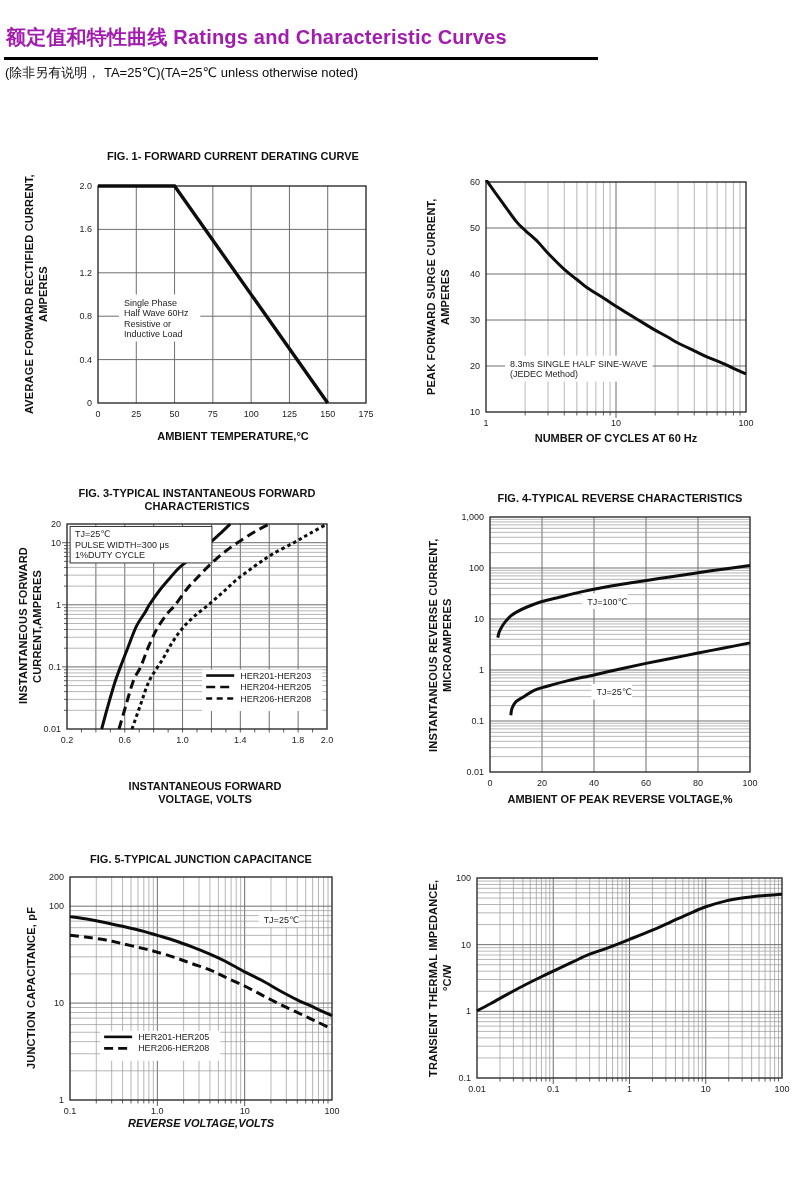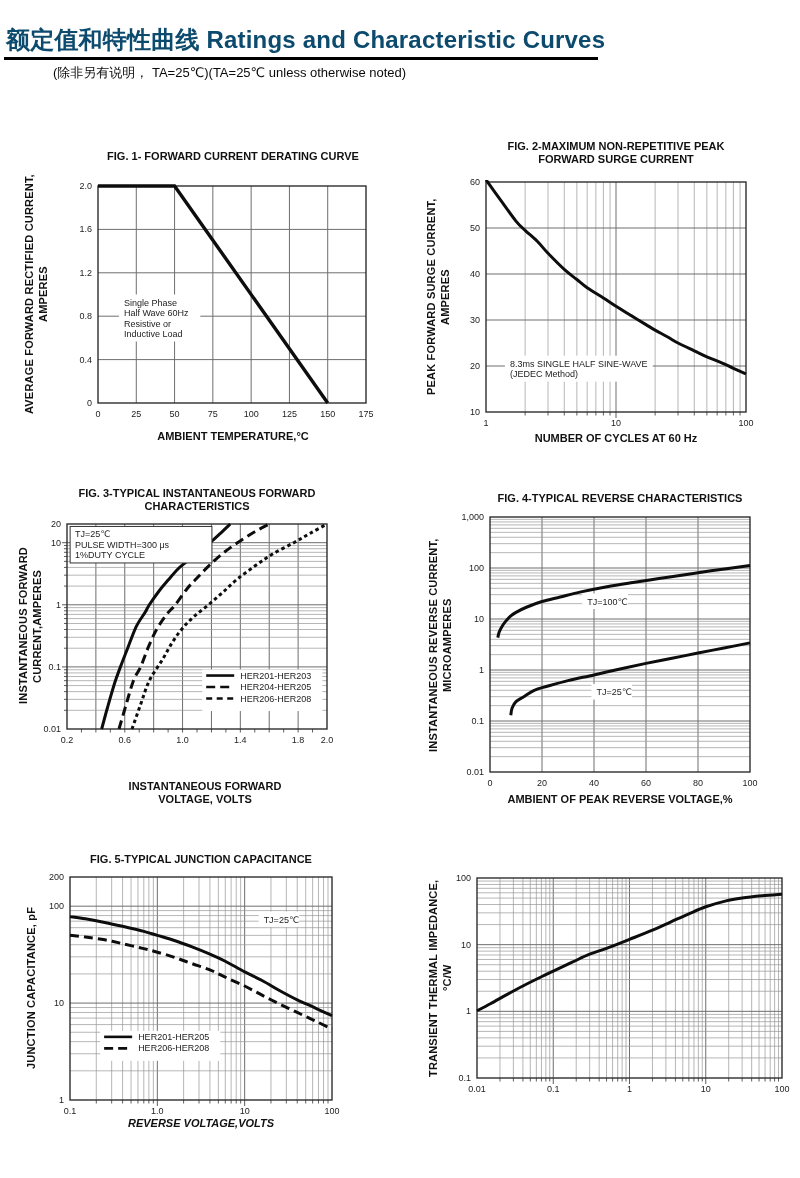--- a/index.html
+++ b/index.html
@@ -1,21 +1,21 @@
 <!DOCTYPE html>
 <html><head>
 <meta charset="utf-8">
 <style>
   html,body{margin:0;padding:0;background:#fff;}
   #page{position:relative;width:800px;height:1178px;background:#fff;overflow:hidden;
         font-family:"Liberation Sans","DejaVu Sans",sans-serif;color:#111;}
-  .pagetitle{position:absolute;left:6px;top:24px;font-size:24px;font-weight:bold;
-             letter-spacing:0.2px;white-space:nowrap;color:#0c4a6e;}
+  .pagetitle{position:absolute;left:6px;top:24px;font-size:20px;font-weight:bold;
+             letter-spacing:0.2px;white-space:nowrap;color:#a21caf;}
   .rule{position:absolute;left:4px;top:57px;width:594px;height:3px;background:#000;}
-  .subtitle{position:absolute;left:5px;top:64px;font-size:13px;color:#0a0a0a;white-space:nowrap;margin-left:48px;}
+  .subtitle{position:absolute;left:5px;top:64px;font-size:13px;color:#0a0a0a;white-space:nowrap;}
   .cell{position:absolute;width:400px;}
   #cell-fig1{left:16px;top:110px;height:345px;}
   #cell-fig2{left:400px;top:110px;height:345px;}
   #cell-fig3{left:0;top:480px;height:330px;}
   #cell-fig4{left:400px;top:480px;height:330px;}
   #cell-fig5{left:0;top:840px;height:338px;padding-left:20px;}
   #cell-fig6{left:400px;top:840px;height:338px;}
   svg.plot{position:absolute;left:0;top:0;}
   .figtitle,.xlabel{position:absolute;text-align:center;font-weight:bold;font-size:11px;
                     line-height:1.2;color:#111;}
@@ -94,21 +94,20 @@
           <text x="107.904" y="195.5" font-size="9" fill="#1c1c1c">Single Phase</text>
           <text x="107.904" y="206" font-size="9" fill="#1c1c1c">Half Wave 60Hz</text>
           <text x="107.904" y="216.5" font-size="9" fill="#1c1c1c">Resistive or</text>
           <text x="107.904" y="227" font-size="9" fill="#1c1c1c">Inductive Load</text>
         </g>
       </svg>
     <div class="xlabel" id="xlabel-fig1">AMBIENT TEMPERATURE,°C</div>
   </div>
 
   <div class="cell" id="cell-fig2">
-    <div class="figtitle" id="title-fig2">FIG. 2-MAXIMUM NON-REPETITIVE PEAK FORWARD SURGE CURRENT</div>
     <div class="ylabel" id="ylabel-fig2">PEAK FORWARD SURGE CURRENT, AMPERES</div>
     <svg class="plot" width="400" height="345" viewBox="0 0 400 345">
         <g>
           <line x1="125.13389943631756" x2="125.13389943631756" y1="72" y2="302" stroke="#979797" stroke-width="0.7"></line>
           <line x1="148.0257631135561" x2="148.0257631135561" y1="72" y2="302" stroke="#979797" stroke-width="0.7"></line>
           <line x1="164.26779887263513" x2="164.26779887263513" y1="72" y2="302" stroke="#979797" stroke-width="0.7"></line>
           <line x1="176.86610056368244" x2="176.86610056368244" y1="72" y2="302" stroke="#979797" stroke-width="0.7"></line>
           <line x1="187.15966254987367" x2="187.15966254987367" y1="72" y2="302" stroke="#979797" stroke-width="0.7"></line>
           <line x1="195.8627452018534" x2="195.8627452018534" y1="72" y2="302" stroke="#979797" stroke-width="0.7"></line>
           <line x1="203.40169830895266" x2="203.40169830895266" y1="72" y2="302" stroke="#979797" stroke-width="0.7"></line>

